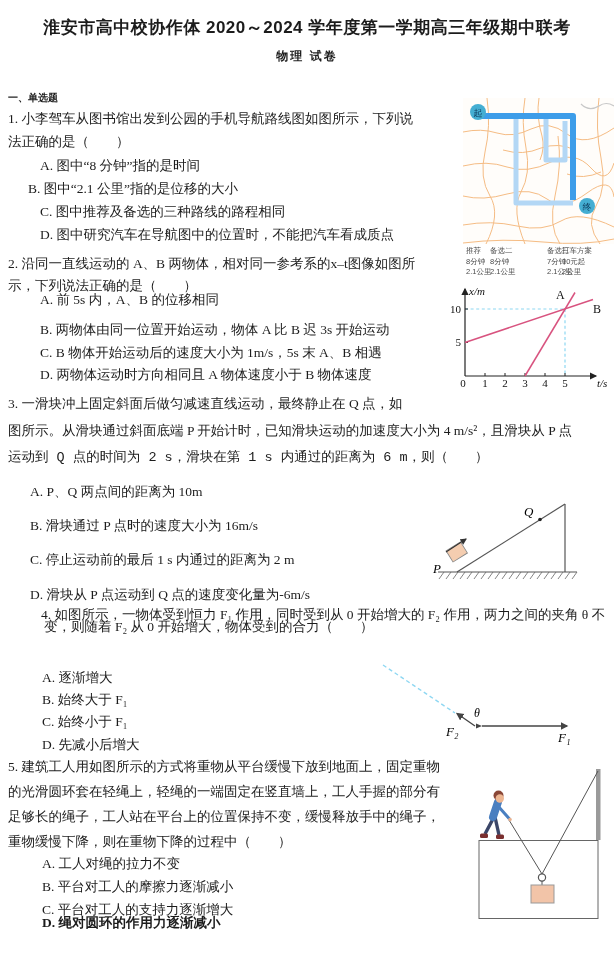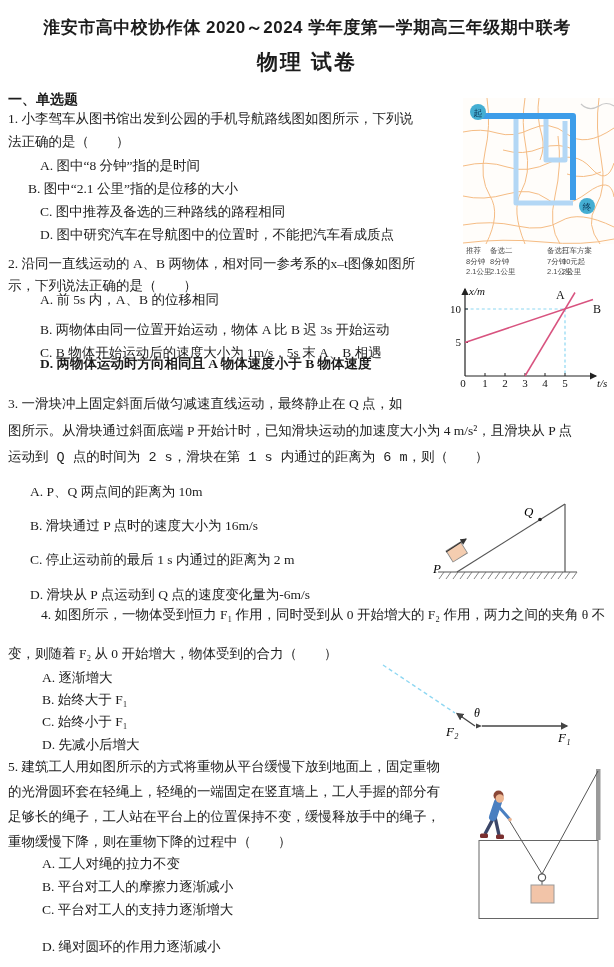--- a/index.html
+++ b/index.html
@@ -1,22 +1,22 @@
 <!DOCTYPE html>
 <html><head>
 <meta charset="utf-8">
 <style>
   html,body{margin:0;padding:0;background:#e8e8e8;}
   #page{position:relative;width:614px;height:967px;background:#ffffff;overflow:hidden;
         font-family:"Liberation Serif","DejaVu Serif",serif;color:#1c1c1c;}
   .ttl{position:absolute;left:0;width:614px;text-align:center;
        font-family:"Liberation Sans","DejaVu Sans",sans-serif;font-weight:bold;}
   #title{top:16px;font-size:17px;letter-spacing:.5px;}
-  #subtitle{top:48px;font-size:21px;letter-spacing:2px;}
-  #section-label{position:absolute;left:8px;top:91px;font-size:14px;font-weight:bold;
+  #subtitle{top:48px;font-size:12px;letter-spacing:2px;}
+  #section-label{position:absolute;left:8px;top:91px;font-size:10px;font-weight:bold;
        font-family:"Liberation Sans","DejaVu Sans",sans-serif;}
   .q{position:absolute;left:8px;}
   .line{position:absolute;white-space:nowrap;font-size:13.5px;line-height:18px;}
   .opt{white-space:nowrap;font-size:13.5px;position:absolute;}
   .fig{position:absolute;}
   svg text{font-family:"Liberation Serif","DejaVu Serif",serif;}
   
   #plan-table{position:absolute;left:463px;top:246px;width:151px;height:36px;
       font-family:"Liberation Sans","DejaVu Sans",sans-serif;font-size:7.5px;
       line-height:10.5px;color:#4a4a4a;}
@@ -94,21 +94,21 @@
       <div>2公里</div>
     </div>
   </div>
 
   <div class="q" style="top:255px;">
     <div class="line" style="top:0;">2. 沿同一直线运动的 A、B 两物体，相对同一参考系的x–t图像如图所</div>
     <div class="line" style="top:22px;">示，下列说法正确的是（　　）</div>
     <div class="opt" style="top:36px;left:32px;">A. 前 5s 内，A、B 的位移相同</div>
     <div class="opt" style="top:66px;left:32px;">B. 两物体由同一位置开始运动，物体 A 比 B 迟 3s 开始运动</div>
     <div class="opt" style="top:89px;left:32px;">C. B 物体开始运动后的速度大小为 1m/s，5s 末 A、B 相遇</div>
-    <div class="opt" style="top:100px;left:32px;font-weight:bold;">D. 两物体运动时方向相同且 A 物体速度小于 B 物体速度</div>
+    <div class="opt" style="top:111px;left:32px;">D. 两物体运动时方向相同且 A 物体速度小于 B 物体速度</div>
   </div>
 
   <svg class="fig" style="left:450px;top:284px;" width="164" height="107" viewBox="0 0 164 107">
     <defs>
       <marker id="ah" markerWidth="7" markerHeight="7" refX="5" refY="3" orient="auto">
         <path d="M0,0 L6,3 L0,6 Z" fill="#222"></path>
       </marker>
     </defs>
     <g stroke="#8ed7f2" stroke-width="1.2" stroke-dasharray="3,2.6">
       <line x1="15" y1="25" x2="115" y2="25"></line>
@@ -188,21 +188,21 @@
       <rect x="0" y="-13" width="17" height="13" fill="#f4cdb0" stroke="#888" stroke-width="0.9"></rect>
     </g>
     <line x1="26" y1="56" x2="46" y2="43" stroke="#333" stroke-width="1.1" marker-end="url(#ah2)"></line>
     <circle cx="120" cy="23.5" r="1.8" fill="#222"></circle>
     <text x="104" y="20" font-size="13" font-style="italic">Q</text>
     <text x="13" y="77" font-size="13" font-style="italic">P</text>
   </svg>
 
   <div class="q" style="top:606px;">
     <div class="line" style="top:0;margin-left:33px;">4. 如图所示，一物体受到恒力 F₁ 作用，同时受到从 0 开始增大的 F₂ 作用，两力之间的夹角 θ 不</div>
-    <div class="line" style="top:39px;">变，则随着 F₂ 从 0 开始增大，物体受到的合力（　　）</div>
+    <div class="line" style="top:12px;margin-left:36px;">变，则随着 F₂ 从 0 开始增大，物体受到的合力（　　）</div>
     <div class="opt" style="top:63px;left:34px;">A. 逐渐增大</div>
     <div class="opt" style="top:85px;left:34px;">B. 始终大于 F₁</div>
     <div class="opt" style="top:107px;left:34px;">C. 始终小于 F₁</div>
     <div class="opt" style="top:130px;left:34px;">D. 先减小后增大</div>
   </div>
 
   <svg class="fig" style="left:370px;top:653px;" width="244" height="95" viewBox="0 0 244 95">
     <defs>
       <marker id="ah3" markerWidth="8" markerHeight="8" refX="5" refY="3" orient="auto">
         <path d="M0,0 L6,3 L0,6 Z" fill="#444"></path>
@@ -218,21 +218,21 @@
   </svg>
 
   <div class="q" style="top:758px;">
     <div class="line" style="top:0;">5. 建筑工人用如图所示的方式将重物从平台缓慢下放到地面上，固定重物</div>
     <div class="line" style="top:25px;">的光滑圆环套在轻绳上，轻绳的一端固定在竖直墙上，工人手握的部分有</div>
     <div class="line" style="top:50px;">足够长的绳子，工人站在平台上的位置保持不变，缓慢释放手中的绳子，</div>
     <div class="line" style="top:75px;">重物缓慢下降，则在重物下降的过程中（　　）</div>
     <div class="opt" style="top:97px;left:34px;">A. 工人对绳的拉力不变</div>
     <div class="opt" style="top:120px;left:34px;">B. 平台对工人的摩擦力逐渐减小</div>
     <div class="opt" style="top:143px;left:34px;">C. 平台对工人的支持力逐渐增大</div>
-    <div class="opt" style="top:180px;left:34px;">D. 绳对圆环的作用力逐渐减小</div>
+    <div class="opt" style="top:156px;left:34px;font-weight:bold;">D. 绳对圆环的作用力逐渐减小</div>
   </div>
 
   <svg class="fig" style="left:465px;top:756px;" width="149" height="210" viewBox="0 0 149 210">
     <rect x="131" y="13" width="4.5" height="71" fill="#9a9a9a"></rect>
     <rect x="14" y="84.5" width="119" height="78" fill="none" stroke="#666" stroke-width="1"></rect>
     <g stroke="#555" stroke-width="1" fill="none">
       <line x1="44" y1="64" x2="77" y2="118"></line>
       <line x1="77" y1="118" x2="133" y2="15"></line>
     </g>
     <circle cx="77" cy="121.5" r="3.6" fill="#fff" stroke="#555" stroke-width="1.2"></circle>

